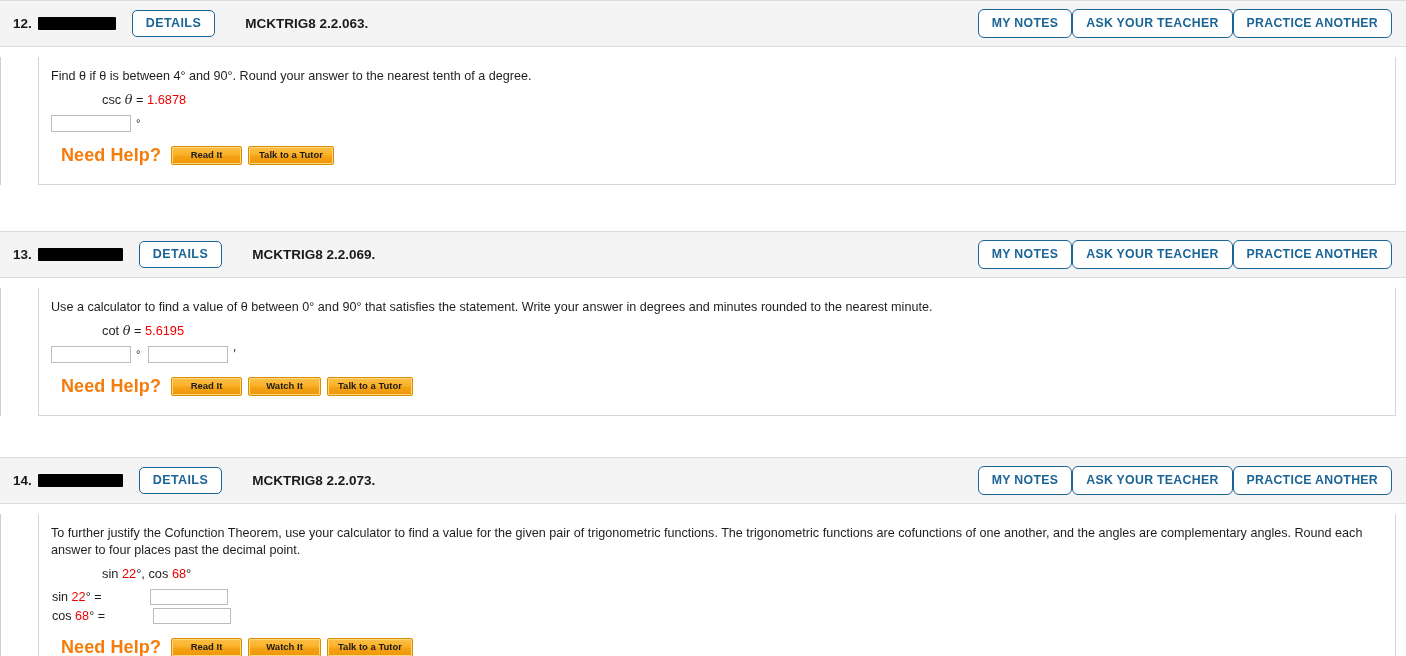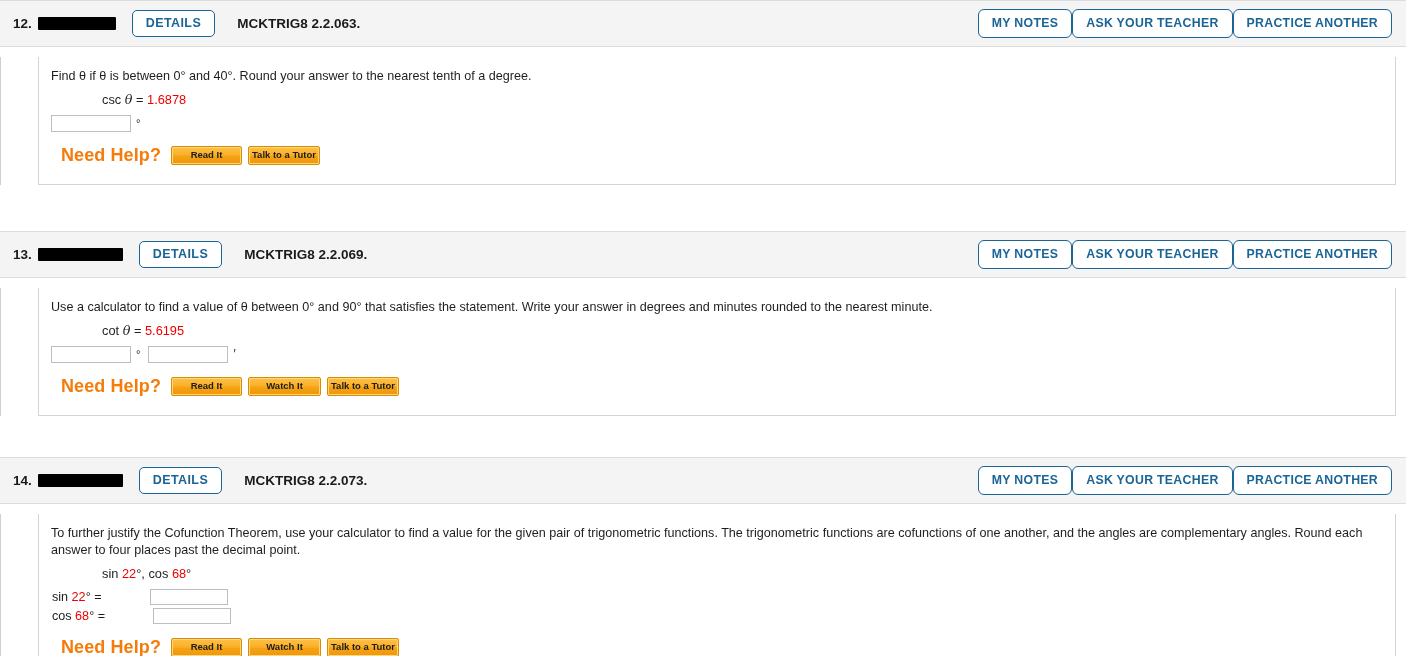--- a/index.html
+++ b/index.html
@@ -55,21 +55,21 @@
     letter-spacing: .4px;
     padding: 6px 13px 6px 13px;
     line-height: 1;
     cursor: pointer;
     white-space: nowrap;
   }
   .q-code {
     font-size: 13.5px;
     font-weight: bold;
     color: #1a1a1a;
-    margin-left: 22px;
+    margin-left: 30px;
     white-space: nowrap;
   }
   .q-actions {
     margin-left: auto;
     display: flex;
   }
   .action-btn {
     border: 1.4px solid #1a6496;
     border-radius: 6px;
     background: #ffffff;
@@ -169,21 +169,21 @@
     box-shadow: inset 0 0 0 1px #fdd682;
     padding: 3px 0 4px 0;
     text-align: center;
     cursor: pointer;
     margin-right: 6px;
     line-height: 1;
     white-space: nowrap;
   }
   .help-btn.read { width: 71px; }
   .help-btn.watch { width: 73px; }
-  .help-btn.tutor { width: 72px; }
+  .help-btn.tutor { width: 86px; }
 
   .spacer { height: 46px; background: #ffffff; }
   .spacer.small { height: 41px; }
 </style>
 </head>
 <body>
 
 <div class="page">
 
   <div class="problem">
@@ -193,21 +193,21 @@
       <button class="details-btn">DETAILS</button>
       <span class="q-code">MCKTRIG8 2.2.063.</span>
       <div class="q-actions">
         <button class="action-btn">MY NOTES</button>
         <button class="action-btn">ASK YOUR TEACHER</button>
         <button class="action-btn">PRACTICE ANOTHER</button>
       </div>
     </div>
     <div class="q-bodywrap">
       <div class="q-body">
-        <p class="prompt">Find θ if θ is between 0° and 40°. Round your answer to the nearest tenth of a degree.</p>
+        <p class="prompt">Find θ if θ is between 4° and 90°. Round your answer to the nearest tenth of a degree.</p>
         <div class="eq-line">
           <span>csc </span><span class="theta">θ</span><span> = </span><span class="redval">1.6878</span>
         </div>
         <div class="answer-row">
           <input class="ansbox" type="text" value="" style="">
           <span class="unit">°</span>
         </div>
         <div class="needhelp">
           <span class="needhelp-label">Need Help?</span>
           <button class="help-btn read">Read It</button>

